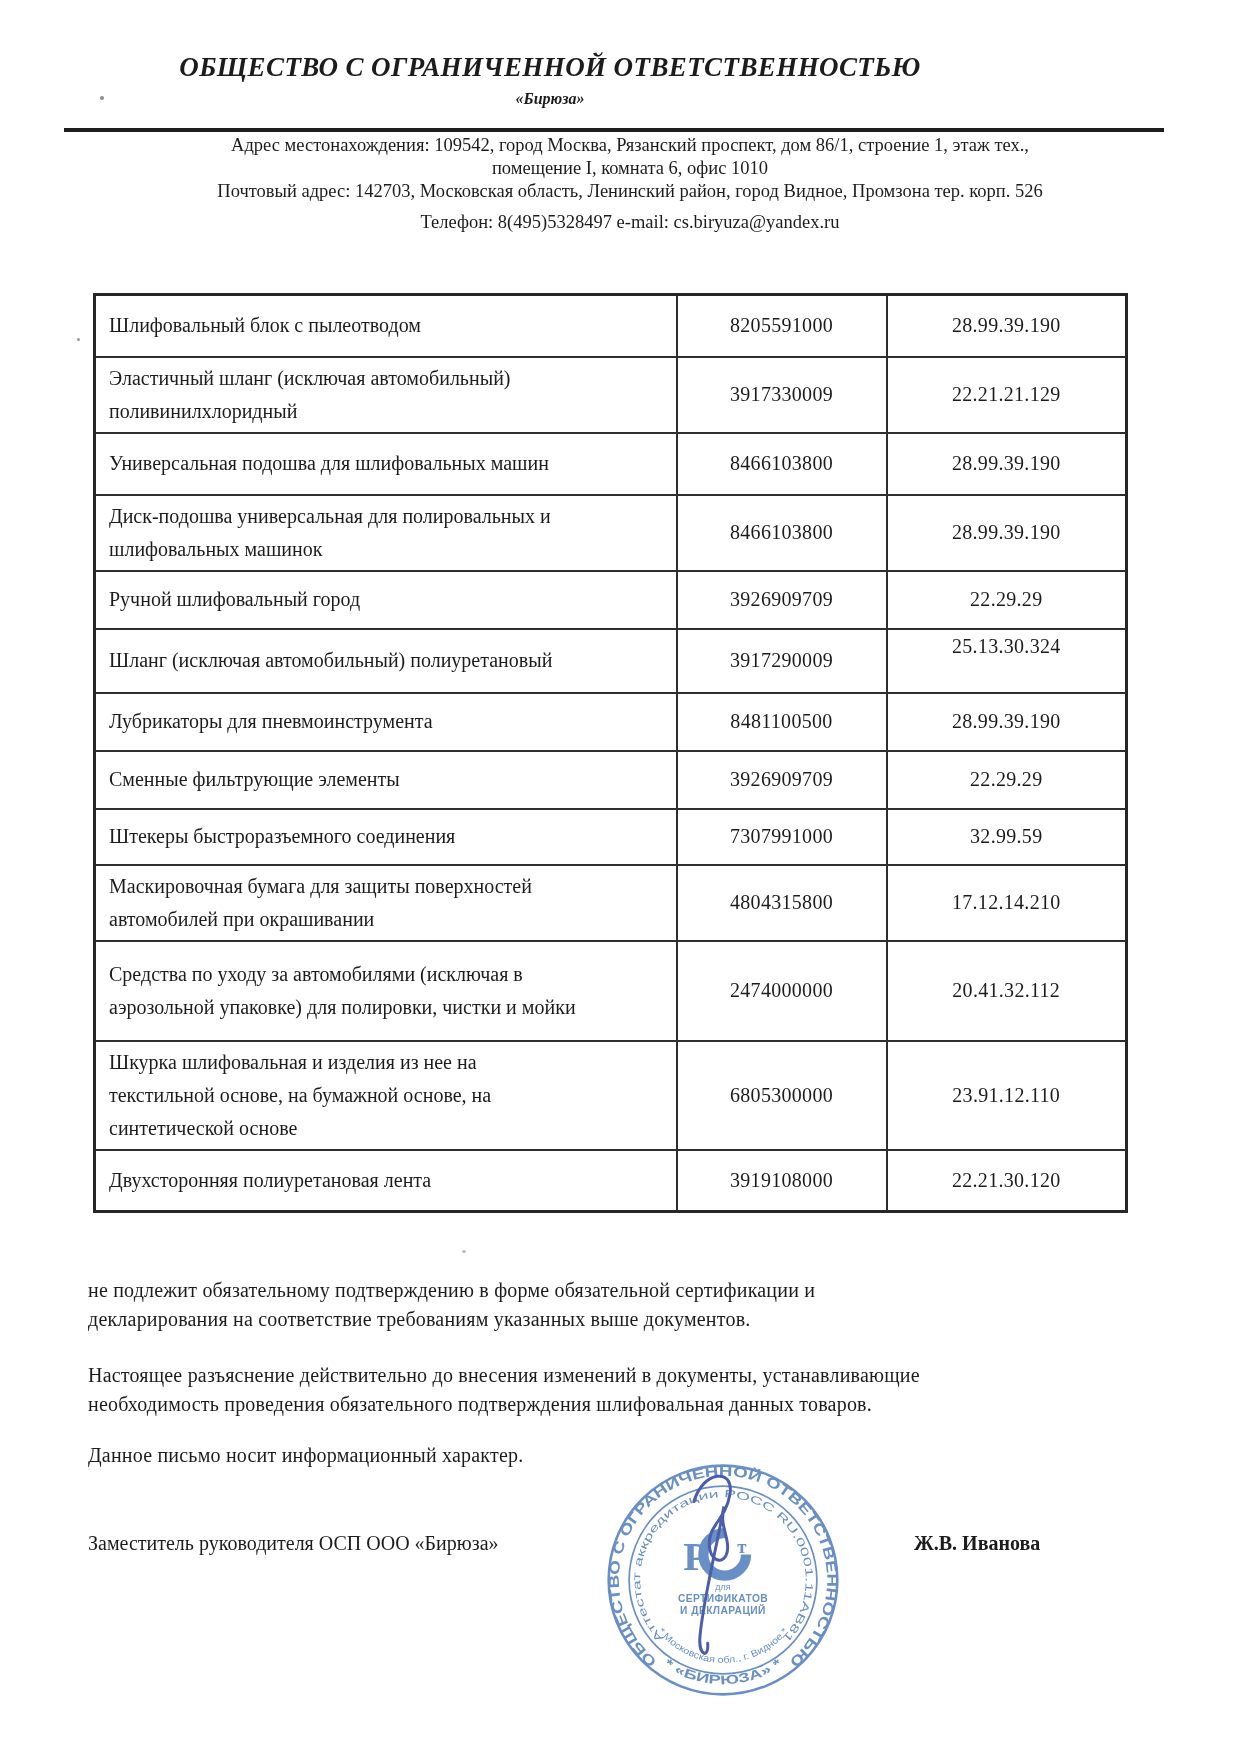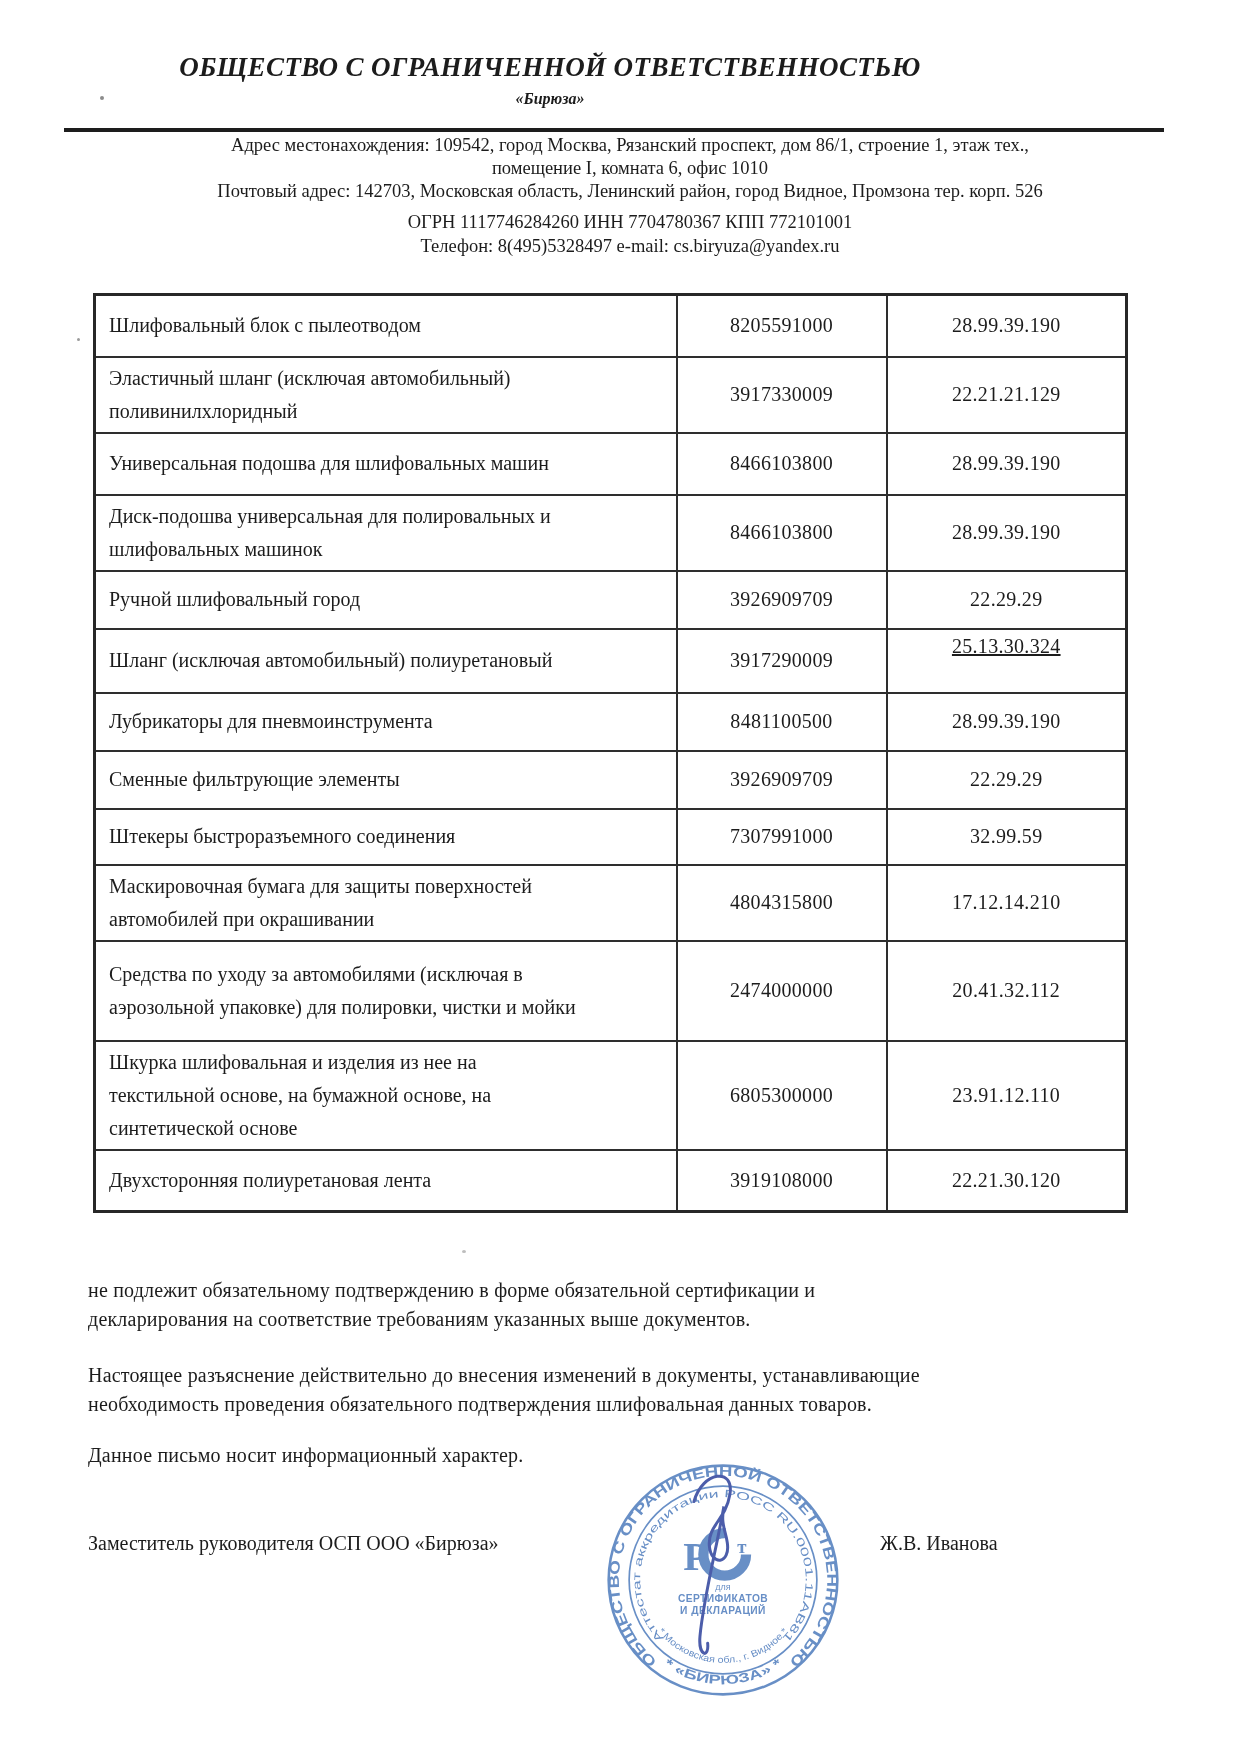--- a/index.html
+++ b/index.html
@@ -27,28 +27,28 @@
   tbody tr:nth-child(2){height:76px;}
   tbody tr:nth-child(3){height:62px;}
   tbody tr:nth-child(4){height:74px;}
   tbody tr:nth-child(6){height:64px;}
   tbody tr:nth-child(9){height:56px;}
   tbody tr:nth-child(10){height:76px;}
   tbody tr:nth-child(11){height:100px;}
   tbody tr:nth-child(12){height:104px;}
   tbody tr:nth-child(13){height:62px;}
   
-  tbody tr:nth-child(6) td.c-okpd{vertical-align:top;padding-top:5px;text-decoration:underline;}
+  tbody tr:nth-child(6) td.c-okpd{vertical-align:top;padding-top:5px;}
   
   .para{left:88px;width:1070px;font-size:20px;line-height:29px;letter-spacing:.2px;}
   .p1{top:1276px;}
   .p2{top:1361px;}
   .p3{top:1441px;}
   .sig-row{top:1532px;left:88px;width:1150px;font-size:20px;}
-  .signer{position:absolute;left:792px;top:0;}
+  .signer{position:absolute;left:826px;top:0;font-weight:bold;}
   
   .stamp{left:595px;top:1452px;width:256px;height:256px;mix-blend-mode:multiply;opacity:.93;}
   .stamp svg{display:block;}
   .ringtext{font-family:"Liberation Sans","DejaVu Sans",sans-serif;font-weight:bold;}
   .ringtext-light{font-family:"Liberation Sans","DejaVu Sans",sans-serif;}
   
   .speck{border-radius:50%;}
   .sp1{left:100px;top:96px;width:4px;height:4px;background:#8c8c8c;}
   .sp2{left:77px;top:338px;width:3px;height:3px;background:#9b9b9b;}
   .sp3{left:462px;top:1250px;width:4px;height:3px;background:#bdbdbd;}
@@ -62,21 +62,20 @@
 </div>
 <div class="abs rule"></div>
 
 <div class="abs addr">
   <div>Адрес местонахождения: 109542, город Москва, Рязанский проспект, дом 86/1, строение 1, этаж тех.,</div>
   <div>помещение I, комната 6, офис 1010</div>
   <div>Почтовый адрес: 142703, Московская область, Ленинский район, город Видное, Промзона тер. корп. 526</div>
 </div>
 
 <div class="abs reg">
-  <div>ОГРН 1117746284260 ИНН 7704780367 КПП 772101001</div>
   <div>Телефон: 8(495)5328497 e-mail: cs.biryuza@yandex.ru</div>
 </div>
 
 <div class="abs tblwrap">
   <table class="goods">
     <colgroup>
       <col style="width:582px">
         <col style="width:210px">
         <col style="width:240px">
     </colgroup>

